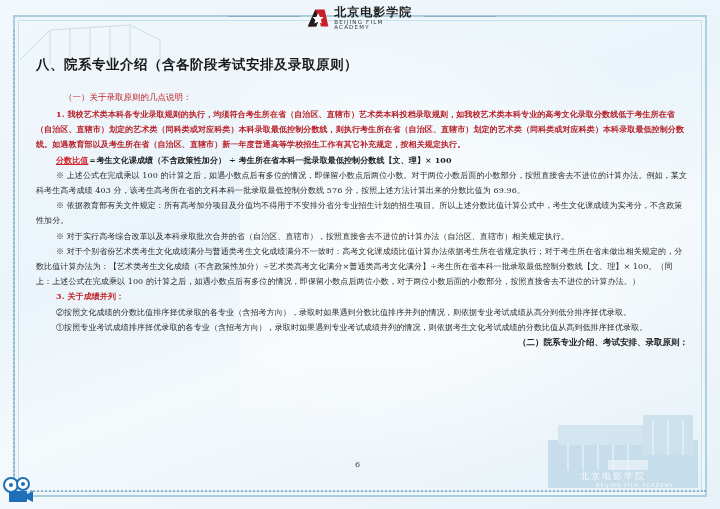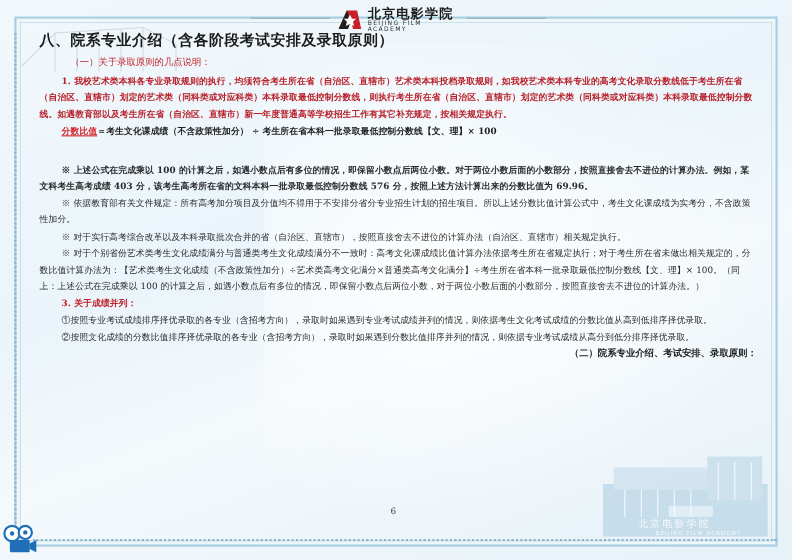--- a/index.html
+++ b/index.html
@@ -36,26 +36,26 @@
       display:flex; align-items:center; gap:4px;
     }
     .header-line {
       position:absolute; top:16px; height:1px; background:#8aaec2;
     }
     .logo-mark { width:26px; height:22px; }
     .logo-text { display:flex; flex-direction:column; line-height:1; }
     .logo-cn { font-family:"DejaVu Sans", sans-serif; font-size:12px; font-weight:bold; color:#1f1f1f; letter-spacing:1px; }
     .logo-en { font-family:"DejaVu Sans", sans-serif; font-size:5.5px; color:#333; letter-spacing:1.2px; margin-top:2px; }
 
-    .content { position:absolute; left:36px; top:28px; width:652px; }
+    .content { position:absolute; left:36px; top:56px; width:652px; }
     .h1 {
       font-size:13.5px; font-weight:bold; color:#1a1a1a;
       margin:0 0 4px 0; letter-spacing:0.5px;
     }
-    .h2 { font-size:8.5px; color:#c0222a; margin:5px 0 3px 28px; }
+    .h2 { font-size:8.5px; color:#c0222a; margin:18px 0 3px 28px; }
     .h2.dark { color:#222; font-weight:bold; }
     p { margin:0; font-size:8px; line-height:15.2px; text-indent:20px; letter-spacing:0.1px; }
     p.red { color:#b8202a; font-weight:bold; }
     p.sub { color:#c0222a; font-weight:bold; }
     .formula .hl { color:#d2232a;text-decoration:underline; }
     .formula { font-weight:bold; color:#222; }
 
     .page-num {
       position:absolute; left:355px; top:460px; font-size:8px; color:#444;
     }
@@ -100,27 +100,27 @@
     <span class="logo-cn">北京电影学院</span>
     <span class="logo-en">BEIJING FILM ACADEMY</span>
   </div>
 </div>
 
 <div class="content">
   <div class="h1">八、院系专业介绍（含各阶段考试安排及录取原则）</div>
   <div class="h2">（一）关于录取原则的几点说明：</div>
   <p class="red">1. 我校艺术类本科各专业录取规则的执行，均须符合考生所在省（自治区、直辖市）艺术类本科投档录取规则，如我校艺术类本科专业的高考文化录取分数线低于考生所在省（自治区、直辖市）划定的艺术类（同科类或对应科类）本科录取最低控制分数线，则执行考生所在省（自治区、直辖市）划定的艺术类（同科类或对应科类）本科录取最低控制分数线。如遇教育部以及考生所在省（自治区、直辖市）新一年度普通高等学校招生工作有其它补充规定，按相关规定执行。</p>
   <p class="formula"><span class="hl">分数比值</span><span>＝考生文化课成绩（不含政策性加分） ÷ 考生所在省本科一批录取最低控制分数线【文、理】× 100</span></p>
-  <p style="font-weight:bold;margin-top:20px;">※ 上述公式在完成乘以 100 的计算之后，如遇小数点后有多位的情况，即保留小数点后两位小数。对于两位小数后面的小数部分，按照直接舍去不进位的计算办法。例如，某文科考生高考成绩 403 分，该考生高考所在省的文科本科一批录取最低控制分数线 576 分，按照上述方法计算出来的分数比值为 69.96。</p>
+  <p style="font-weight:normal;">※ 上述公式在完成乘以 100 的计算之后，如遇小数点后有多位的情况，即保留小数点后两位小数。对于两位小数后面的小数部分，按照直接舍去不进位的计算办法。例如，某文科考生高考成绩 403 分，该考生高考所在省的文科本科一批录取最低控制分数线 576 分，按照上述方法计算出来的分数比值为 69.96。</p>
   <p>※ 依据教育部有关文件规定：所有高考加分项目及分值均不得用于不安排分省分专业招生计划的招生项目。所以上述分数比值计算公式中，考生文化课成绩为实考分，不含政策性加分。</p>
   <p>※ 对于实行高考综合改革以及本科录取批次合并的省（自治区、直辖市），按照直接舍去不进位的计算办法（自治区、直辖市）相关规定执行。</p>
   <p>※ 对于个别省份艺术类考生文化成绩满分与普通类考生文化成绩满分不一致时：高考文化课成绩比值计算办法依据考生所在省规定执行；对于考生所在省未做出相关规定的，分数比值计算办法为：【艺术类考生文化成绩（不含政策性加分）÷艺术类高考文化满分×普通类高考文化满分】÷考生所在省本科一批录取最低控制分数线【文、理】× 100。（同上：上述公式在完成乘以 100 的计算之后，如遇小数点后有多位的情况，即保留小数点后两位小数，对于两位小数后面的小数部分，按照直接舍去不进位的计算办法。）</p>
   <p class="sub">3. 关于成绩并列：</p>
+  <p>②按照文化成绩的分数比值排序择优录取的各专业（含招考方向），录取时如果遇到分数比值排序并列的情况，则依据专业考试成绩从高分到低分排序择优录取。</p>
   <p>①按照专业考试成绩排序择优录取的各专业（含招考方向），录取时如果遇到专业考试成绩并列的情况，则依据考生文化考试成绩的分数比值从高到低排序择优录取。</p>
-  <p>②按照文化成绩的分数比值排序择优录取的各专业（含招考方向），录取时如果遇到分数比值排序并列的情况，则依据专业考试成绩从高分到低分排序择优录取。</p>
   <div class="h2 dark" style="margin-left:18px;margin-top:2px;text-align:right;">（二）院系专业介绍、考试安排、录取原则：</div>
 </div>
 
 <svg class="building" viewBox="0 0 150 88">
   <rect x="0" y="40" width="150" height="48" fill="#9cc3dc"></rect>
   <rect x="10" y="25" width="90" height="20" fill="#b5d3e6"></rect>
   <rect x="95" y="15" width="50" height="40" fill="#aacbe0"></rect>
   <g stroke="#ffffff" stroke-width="1">
     <line x1="20" y1="45" x2="20" y2="70"></line>
       <line x1="35" y1="45" x2="35" y2="70"></line>

